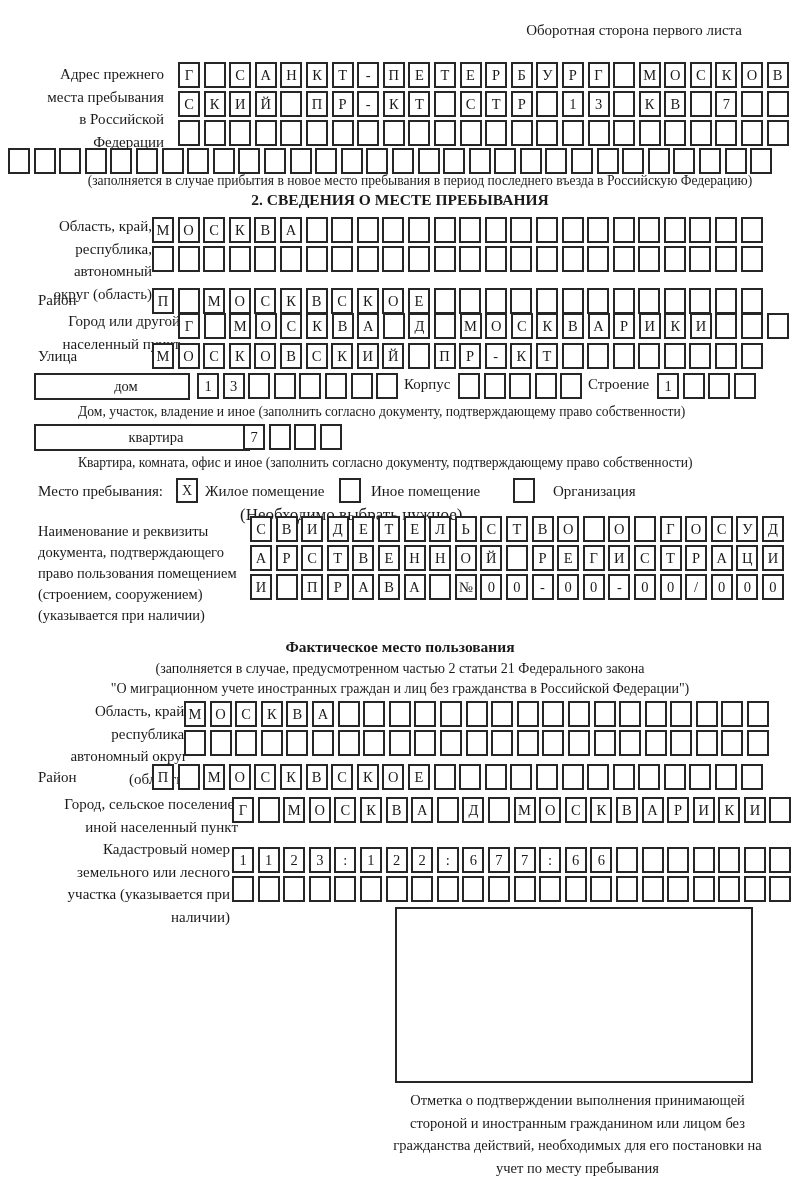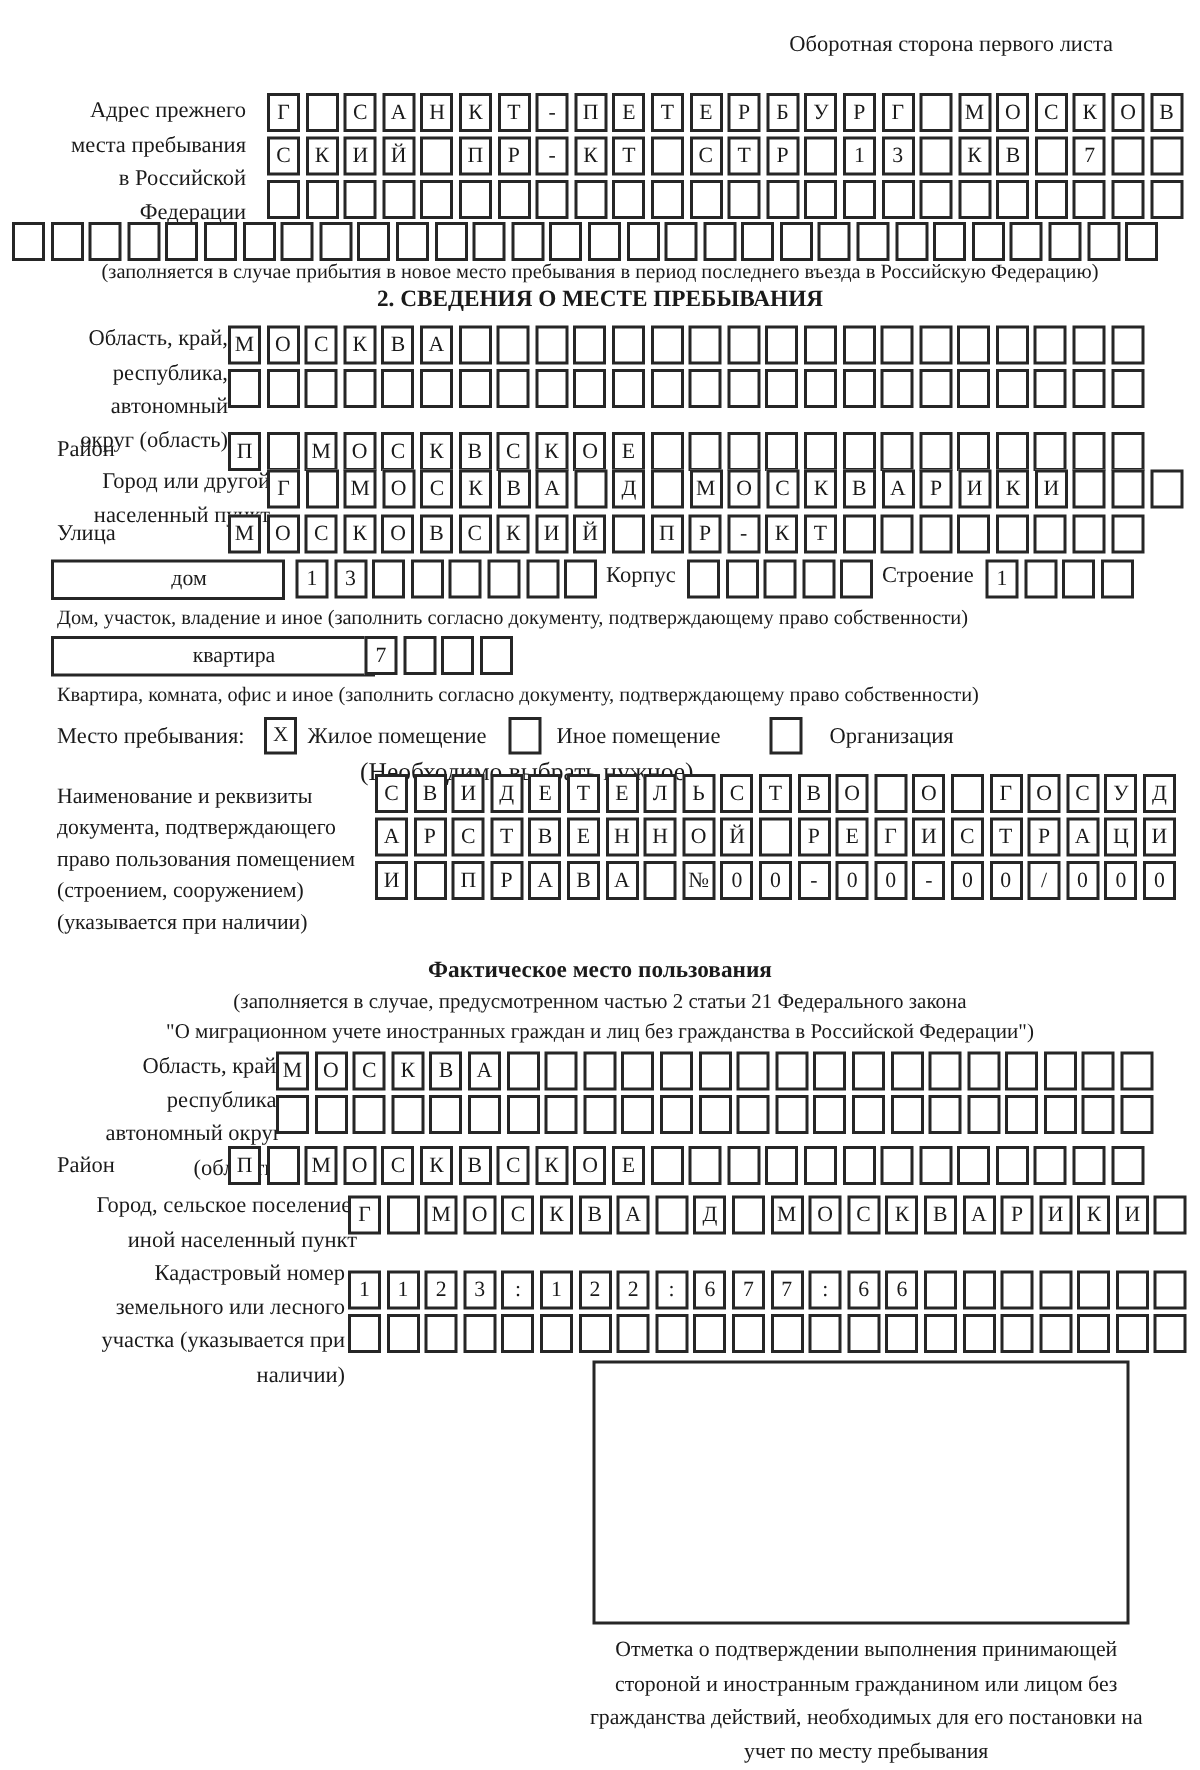--- a/index.html
+++ b/index.html
@@ -4,21 +4,21 @@
 <style>
   * { margin:0; padding:0; box-sizing:border-box; }
   html,body { background:#fff; }
   body {
     width:800px; height:1180px; position:relative;
     font-family:"Liberation Serif","DejaVu Serif",serif;
     color:#1a1a1a; overflow:hidden;
   }
   .abs { position:absolute; }
   .lbl { font-size:15px; line-height:22.5px;text-align:right; }
-  .note { font-size:13.6px; }
+  .note { font-size:13.6px;padding-left:40px; }
   .center { left:0; width:800px; text-align:center; }
   .grid { display:flex; gap:3.6px; }
   .cell {
     width:22px; height:26px; flex:0 0 22px;
     border:2px solid #262626; background:#fff;
     font-size:14.5px; line-height:22px; text-align:center;
   }
   .chk {
     width:22px; height:25px; border:2px solid #262626;
     font-size:14px; line-height:21px; text-align:center; display:inline-block;

